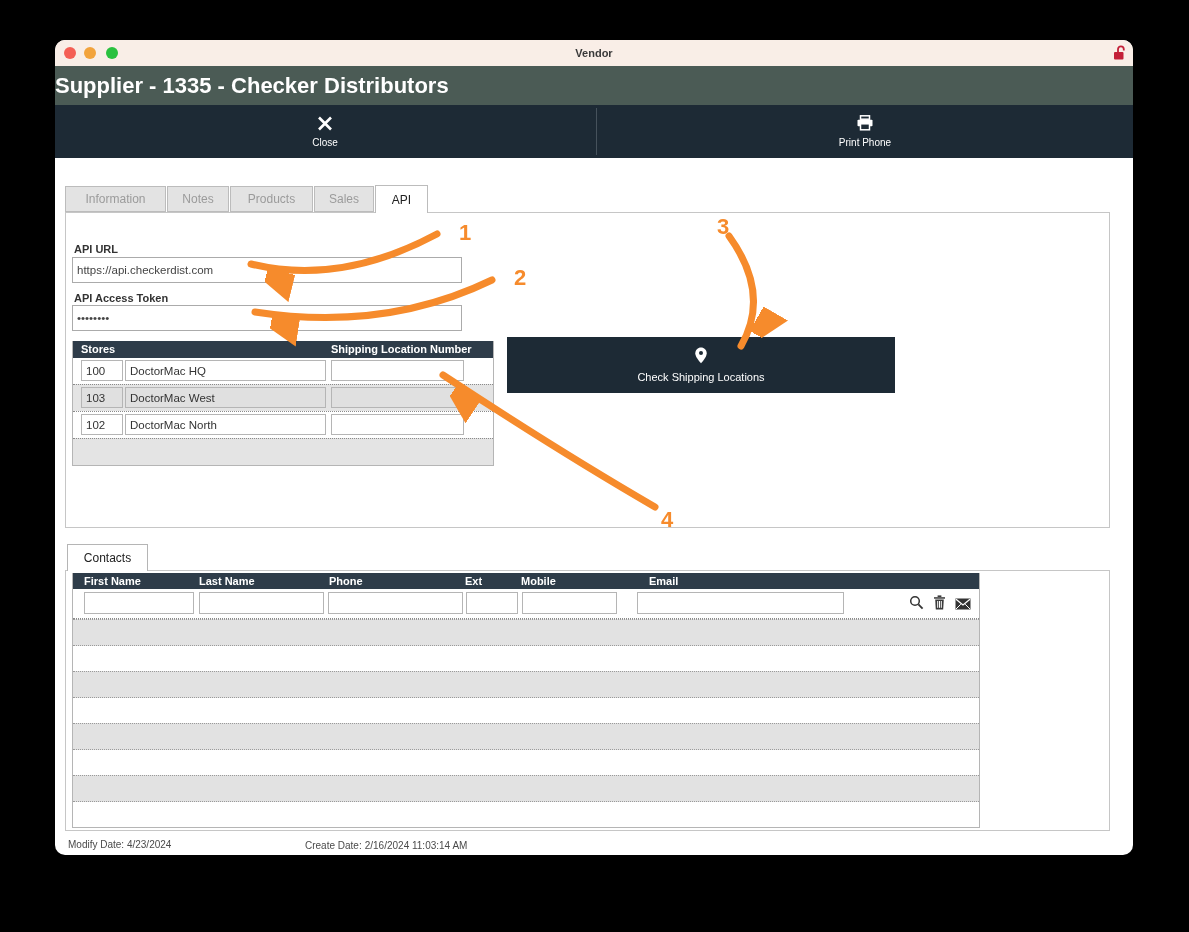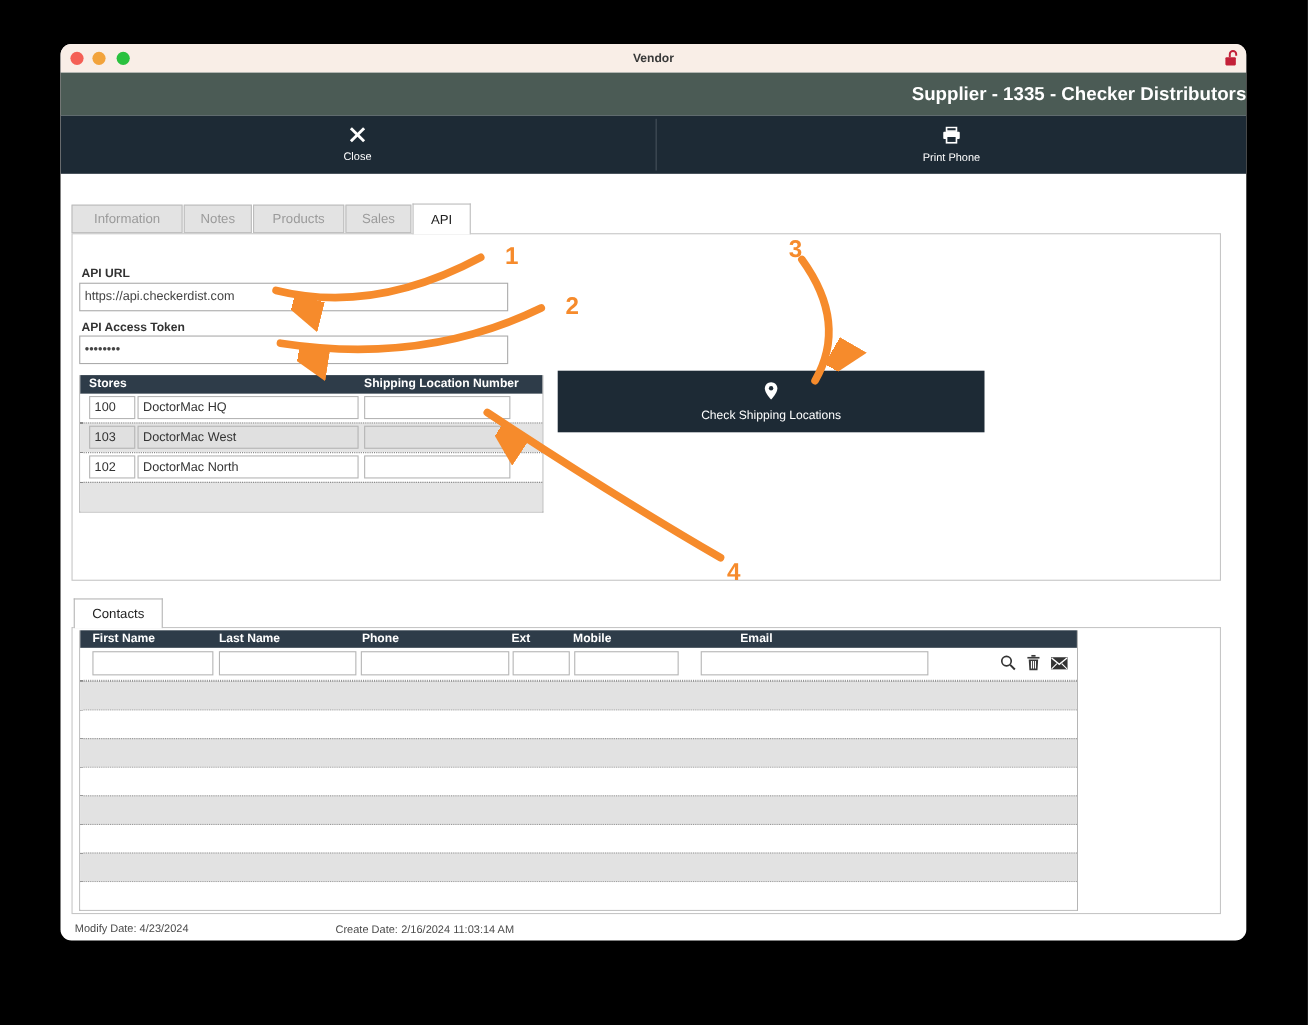--- a/index.html
+++ b/index.html
@@ -17,22 +17,22 @@
   .titlebar{position:absolute;left:0;top:0;width:1078px;height:26px;background:#f9eee7;}
   .light{position:absolute;top:7px;width:12px;height:12px;border-radius:50%;}
   .light.red{left:9px;background:#f45f55;}
   .light.yellow{left:29px;background:#f2a33c;}
   .light.green{left:51px;background:#2ac13f;}
   .win-title{position:absolute;left:0;top:0;width:100%;height:26px;line-height:26px;
     text-align:center;font-size:11px;font-weight:bold;color:#3a3a3a;}
   .padlock{position:absolute;right:6px;top:4px;}
   
   .app-header{position:absolute;left:0;top:26px;width:1078px;height:39px;background:#4b5b55;}
-  .app-header .htitle{width:100%;height:33px;line-height:39px;text-align:right;
-    color:#fff;font-size:17px;font-weight:bold;}
+  .app-header .htitle{width:100%;height:33px;line-height:39px;text-align:left;
+    color:#fff;font-size:22px;font-weight:bold;}
   
   .toolbar{position:absolute;left:0;top:65px;width:1078px;height:53px;background:#1d2a35;}
   .tb-divider{position:absolute;left:541px;top:3px;width:1px;height:47px;background:#46525c;}
   .tb-btn{position:absolute;top:0;height:53px;width:180px;display:flex;flex-direction:column;
     align-items:center;justify-content:center;gap:2px;cursor:pointer;}
   .tb-btn .lbl{color:#fff;font-size:10px;}
   .tb-close{left:180px;}
   .tb-print{left:720px;}
   
   .tab{position:absolute;top:146px;height:26px;box-sizing:border-box;
@@ -73,21 +73,21 @@
   
   .contacts-tab{position:absolute;left:12px;top:504px;width:81px;height:27px;background:#fff;
     border:1px solid #b5b5b5;border-bottom:none;box-sizing:border-box;z-index:3;
     display:flex;align-items:center;justify-content:center;font-size:12px;color:#222;cursor:pointer;}
   .ctable{position:absolute;left:17px;top:533px;width:906px;z-index:2;
     border:1px solid #b5b5b5;border-top:none;}
   .ctable-head{position:relative;height:16px;background:#2e3c49;color:#fff;
     font-size:11px;font-weight:bold;line-height:16px;}
   .ctable-head span{position:absolute;}
   .ch-first{left:11px;} .ch-last{left:126px;} .ch-phone{left:256px;}
-  .ch-ext{left:392px;} .ch-mobile{left:448px;} .ch-email{left:600px;}
+  .ch-ext{left:392px;} .ch-mobile{left:448px;} .ch-email{left:576px;}
   .c-input-row{position:relative;height:29px;background:#fff;border-bottom:1px dotted #8a8a8a;}
   .c-input-row .cin{position:absolute;top:3px;height:22px;box-sizing:border-box;
     border:1px solid #b5b5b5;font-family:"Liberation Sans",sans-serif;font-size:11.5px;padding:0 4px;}
   .cin-first{left:11px;width:110px;} .cin-last{left:126px;width:125px;}
   .cin-phone{left:255px;width:135px;} .cin-ext{left:393px;width:52px;}
   .cin-mobile{left:449px;width:95px;} .cin-email{left:564px;width:207px;}
   .row-icons{position:absolute;right:8px;top:6px;display:flex;gap:9px;align-items:center;}
   .row-icons .ric{cursor:pointer;display:block;}
   .stripe{height:25px;}
   .stripe.gray{background:#e2e2e2;border-top:1px dotted #9a9a9a;border-bottom:1px dotted #9a9a9a;}

